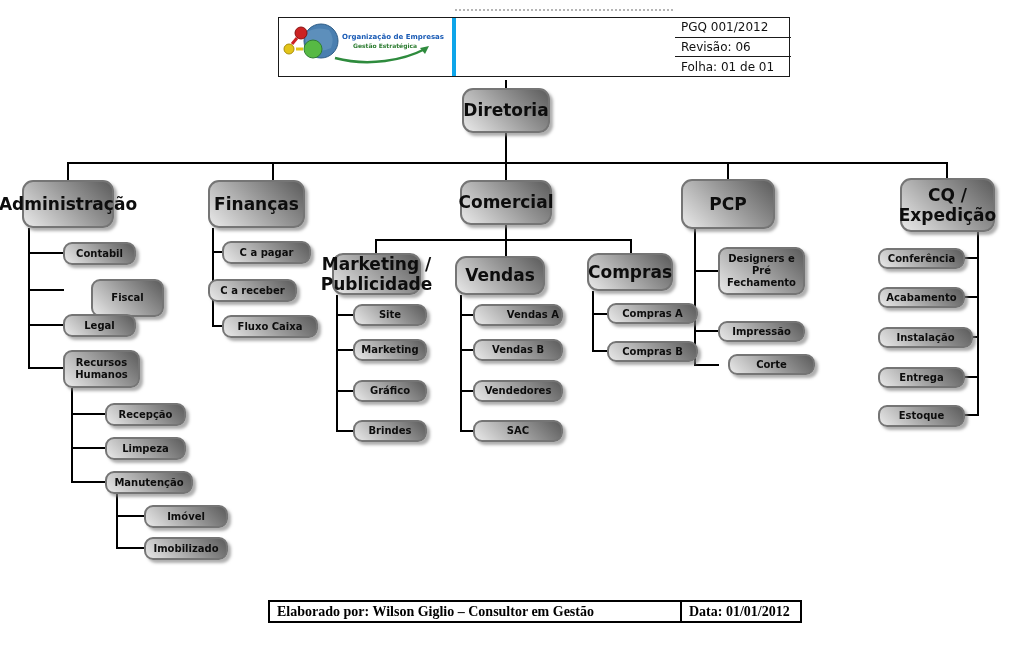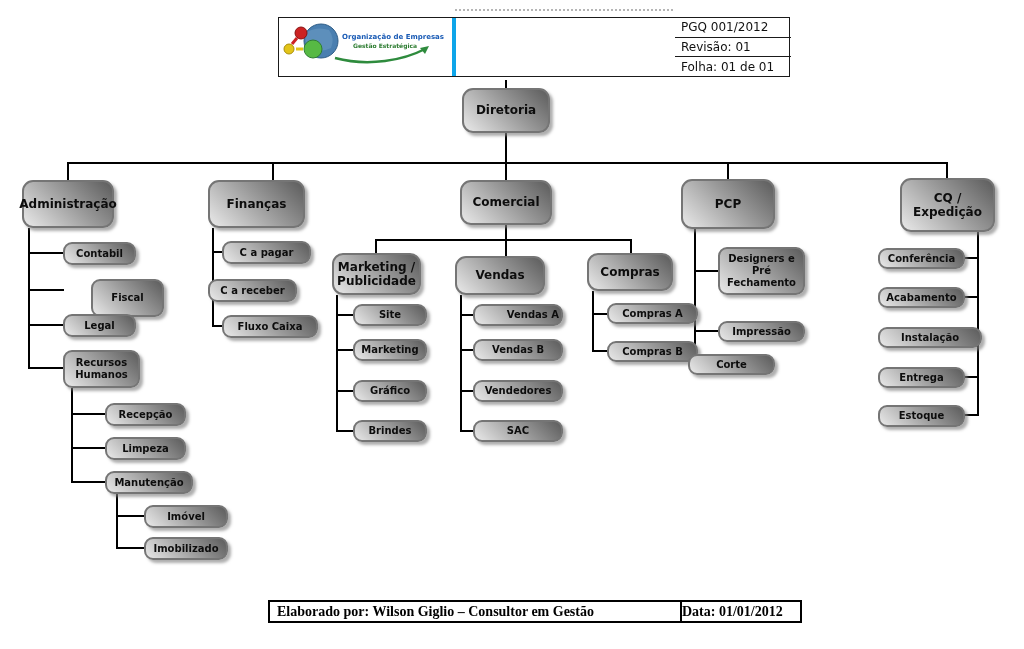--- a/index.html
+++ b/index.html
@@ -22,30 +22,30 @@
   .hdr-info-row + .hdr-info-row{border-top:1px solid #1a1a1a;}
 
   
   .node{position:absolute;box-sizing:border-box;
         border:2px solid #757575;border-radius:9px;
         background:linear-gradient(225deg,#5c5c5c 0%,#9a9a9a 45%,#e9e9e9 100%);
         box-shadow:3px 3px 3px rgba(130,130,130,.65);
         display:flex;align-items:center;justify-content:center;text-align:center;
         color:#0d0d0d;font-weight:bold;font-size:10px;line-height:1.2;}
   .node span{white-space:pre-line;padding:0 2px;}
-  .node.big{border-radius:11px;font-size:12px;}
+  .node.big{border-radius:11px;font-size:17px;}
   .cline{position:absolute;background:#000;}
 
   
   .footer-box{position:absolute;left:268px;top:600px;width:534px;height:23px;
               border:2px solid #000;box-sizing:border-box;display:flex;
               font-family:"Liberation Serif",serif;font-weight:bold;font-size:14px;color:#000;}
   .footer-left{flex:1;border-right:2px solid #000;display:flex;align-items:center;
                padding-left:7px;box-sizing:border-box;}
-  .footer-right{width:118px;display:flex;align-items:center;box-sizing:border-box;}
+  .footer-right{width:118px;display:flex;align-items:center;padding-left:7px;box-sizing:border-box;}
 </style>
 </head>
 <body>
 
 <div class="page">
 
   <div class="hdr-dash"></div>
   <div class="hdr-outer">
     <div class="hdr-cell hdr-logo">
       <svg width="175" height="56" viewBox="0 0 175 56">
@@ -58,21 +58,21 @@
         <circle cx="10" cy="31" r="5" fill="#e3c418" stroke="#a98f0c" stroke-width="1"></circle>
         <circle cx="34" cy="31" r="9" fill="#57b944" stroke="#2e7d32" stroke-width="1"></circle>
         <path d="M56 40 C 90 49, 125 42, 146 31" fill="none" stroke="#2e8b3d" stroke-width="2.5"></path>
         <path d="M150 28 l-9 2 l5 6 z" fill="#2e8b3d"></path>
         <text x="63" y="21" font-size="7" font-weight="bold" fill="#1a5bb5" font-family="DejaVu Sans, sans-serif">Organização de Empresas</text>
         <text x="74" y="30" font-size="6" font-weight="bold" fill="#2e7d32" font-family="DejaVu Sans, sans-serif">Gestão Estratégica</text>
       </svg>
     </div>
     <div class="hdr-cell hdr-info">
       <div class="hdr-info-row">PGQ 001/2012</div>
-      <div class="hdr-info-row">Revisão: 01</div>
+      <div class="hdr-info-row">Revisão: 06</div>
       <div class="hdr-info-row">Folha: 01 de 01</div>
     </div>
   </div>
 
   <div id="chart">
       <div class="cline" style="left: 505px; top: 80px; width: 2px; height: 8px;"></div>
       <div class="cline" style="left: 505px; top: 133px; width: 2px; height: 31px;"></div>
       <div class="cline" style="left: 67px; top: 162px; width: 881px; height: 2px;"></div>
       <div class="cline" style="left: 67px; top: 162px; width: 2px; height: 18px;"></div>
       <div class="cline" style="left: 272px; top: 162px; width: 2px; height: 18px;"></div>
@@ -220,30 +220,30 @@
         <span>Compras B</span>
       </div>
       <div class="node" style="left: 718px; top: 247px; width: 87px; height: 48px;">
         <span>Designers e
 Pré
 Fechamento</span>
       </div>
       <div class="node" style="left: 718px; top: 321px; width: 87px; height: 21px;">
         <span>Impressão</span>
       </div>
-      <div class="node" style="left: 688px; top: 354px; width: 87px; height: 21px;">
+      <div class="node" style="left: 728px; top: 354px; width: 87px; height: 21px;">
         <span>Corte</span>
       </div>
       <div class="node" style="left: 878px; top: 248px; width: 87px; height: 21px;">
         <span>Conferência</span>
       </div>
       <div class="node" style="left: 878px; top: 287px; width: 87px; height: 21px;">
         <span>Acabamento</span>
       </div>
-      <div class="node" style="left: 878px; top: 327px; width: 104px; height: 21px;">
+      <div class="node" style="left: 878px; top: 327px; width: 95px; height: 21px;">
         <span>Instalação</span>
       </div>
       <div class="node" style="left: 878px; top: 367px; width: 87px; height: 21px;">
         <span>Entrega</span>
       </div>
       <div class="node" style="left: 878px; top: 405px; width: 87px; height: 22px;">
         <span>Estoque</span>
       </div>
     </div>
 

